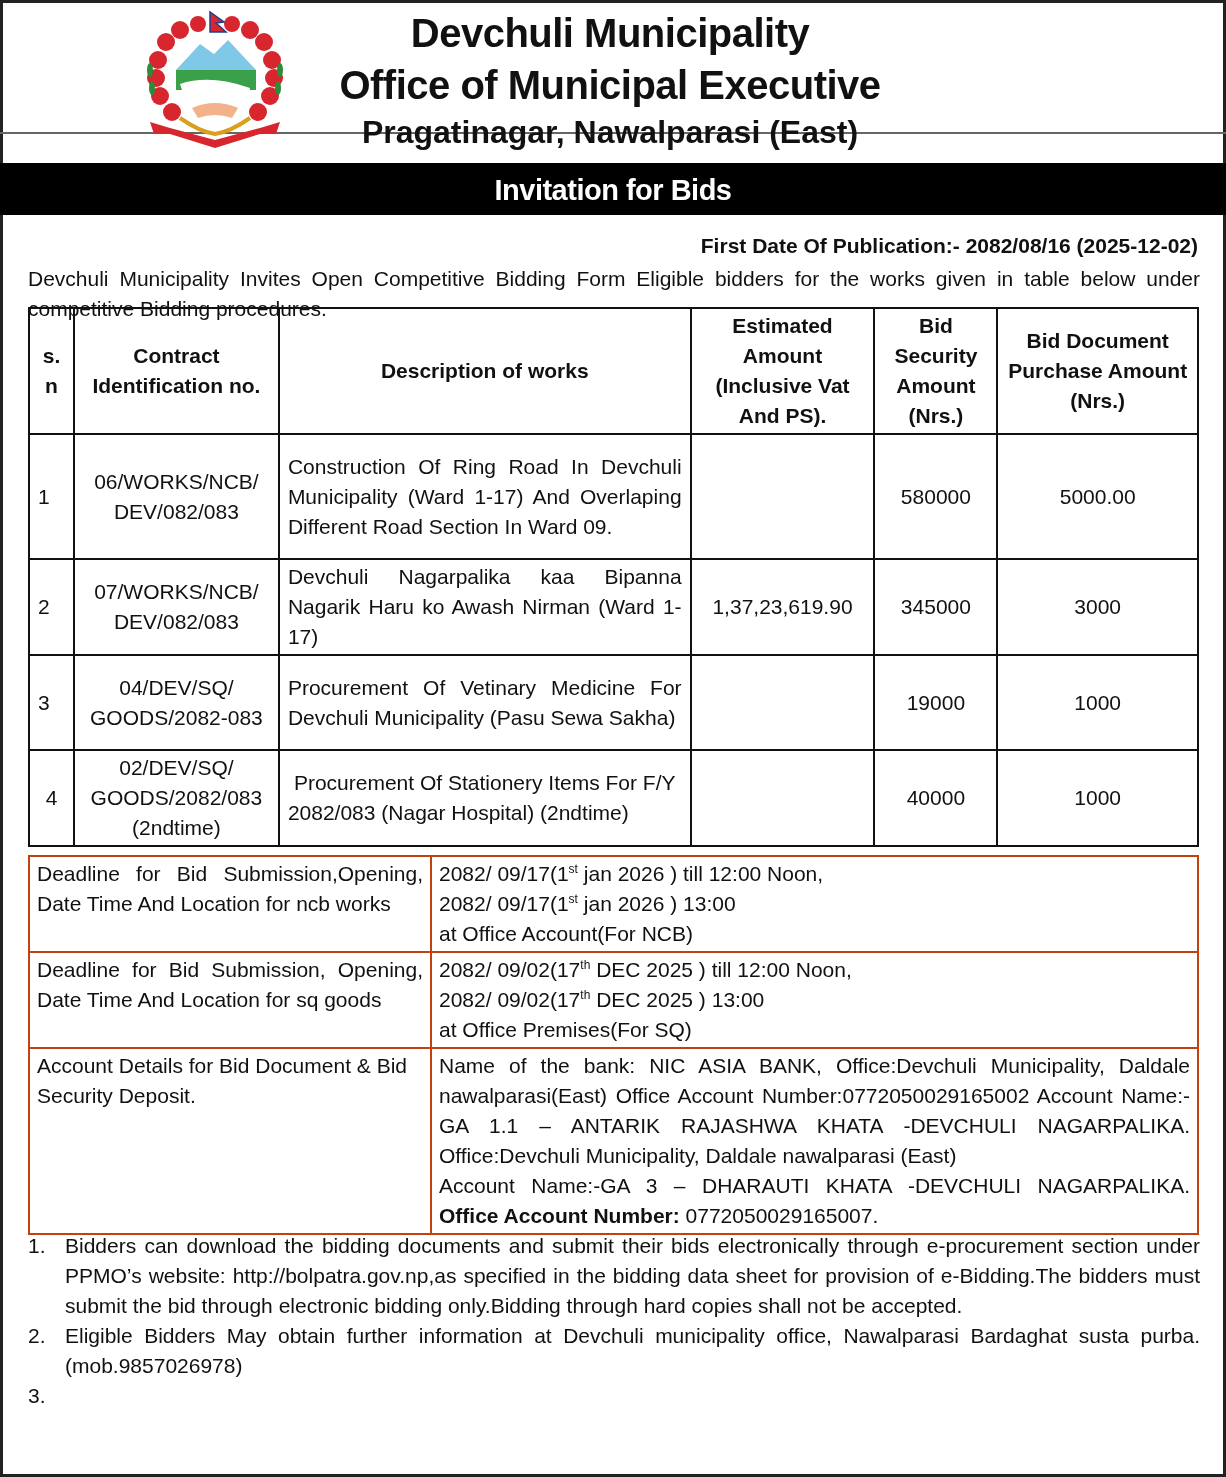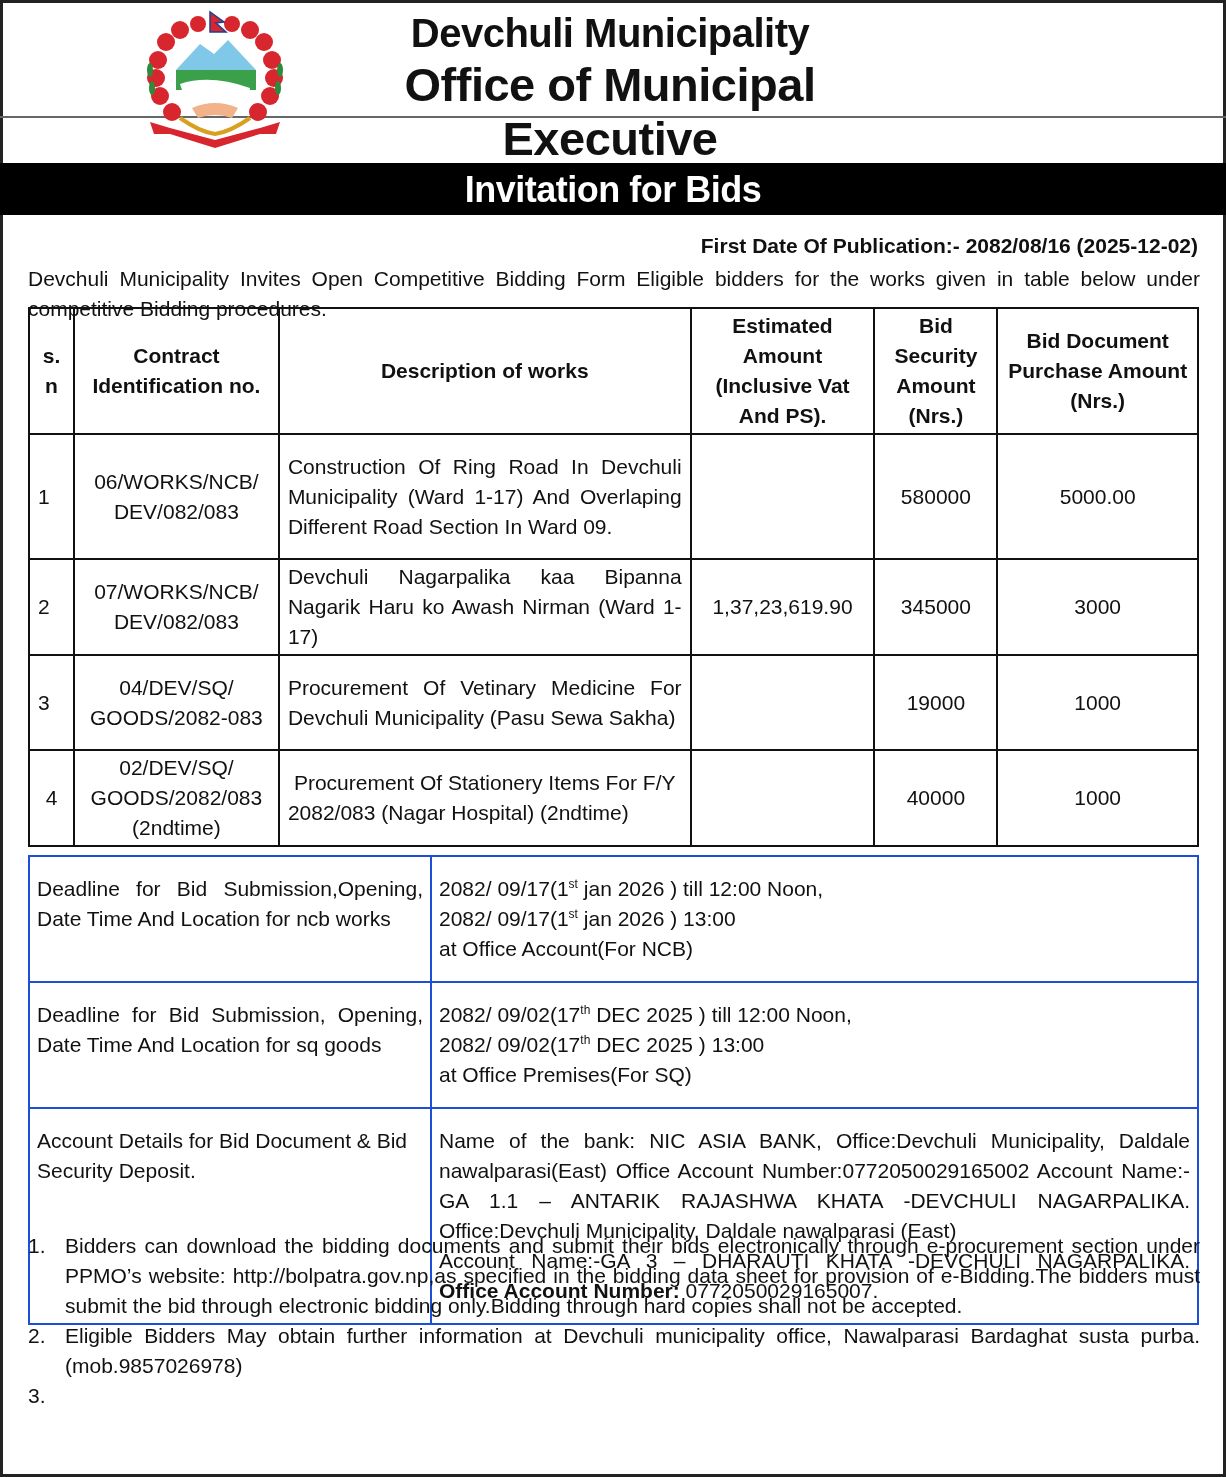--- a/index.html
+++ b/index.html
@@ -8,36 +8,36 @@
     font-family: "Liberation Sans", "DejaVu Sans", sans-serif;
     color: #111111;
     position: relative;
     overflow: hidden;
   }
   .frame {
     position: absolute; left: 0; top: 0; width: 1226px; height: 1477px;
     border: 3px solid #222;
   }
   .header {
-    position: absolute; left: 0; top: 0; width: 1226px; height: 118px;
+    position: absolute; left: 0; top: 0; width: 1226px; height: 134px;
     border-bottom: 2px solid #666;
   }
   .emblem {
     position: absolute; left: 140px; top: 10px; width: 150px; height: 140px;
   }
   .title-block {
     position: absolute; left: 300px; top: 8px; width: 620px; text-align: center;
   }
   .title-1 { font-size: 40px; font-weight: bold; line-height: 50px; letter-spacing: -0.5px; }
-  .title-2 { font-size: 47px; font-weight: bold; line-height: 54px; letter-spacing: -0.5px; }
+  .title-2 { font-size: 40px; font-weight: bold; line-height: 54px; letter-spacing: -0.5px; }
   .title-3 { font-size: 32px; font-weight: bold; line-height: 40px; }
   .band {
     position: absolute; left: 0; top: 163px; width: 1226px; height: 52px;
     background: #000; color: #fff; text-align: center;
-    font-size: 36px; font-weight: bold; line-height: 54px; letter-spacing: -0.5px;
+    font-size: 29px; font-weight: bold; line-height: 54px; letter-spacing: -0.5px;
   }
   .pubdate {
     position: absolute; right: 28px; top: 232px;
     font-size: 21px; font-weight: bold; line-height: 28px;
   }
   .intro {
     position: absolute; left: 28px; top: 244px; width: 1172px;
     font-size: 21px; line-height: 30px; text-align: justify; margin-top: 20px;
   }
   table { border-collapse: collapse; }
@@ -56,21 +56,21 @@
   .works tr.r1 td { height: 125px; }
   .works tr.r2 td { height: 96px; }
   .works tr.r3 td { height: 95px; }
   .works tr.r4 td { height: 95px; text-align: center; }
 
   .info {
     position: absolute; left: 28px; top: 855px; width: 1171px;
     font-size: 21px;
   }
   .info td {
-    border: 2px solid #1d4ed8; vertical-align: top; padding: 17px 7px;
+    border: 2px solid #c2410c; vertical-align: top; padding: 2px 7px;
     line-height: 30px;
   }
   .info td.lbl { width: 402px; text-align: justify; }
   .info td.val { text-align: justify; text-align-last: left; }
   .line { display: block; }
   .justify-line { display: block; text-align: justify; text-align-last: justify; }
   sup { font-size: 12px; vertical-align: 8px; line-height: 0; }
   .bold { font-weight: bold; }
 
   .notes {

